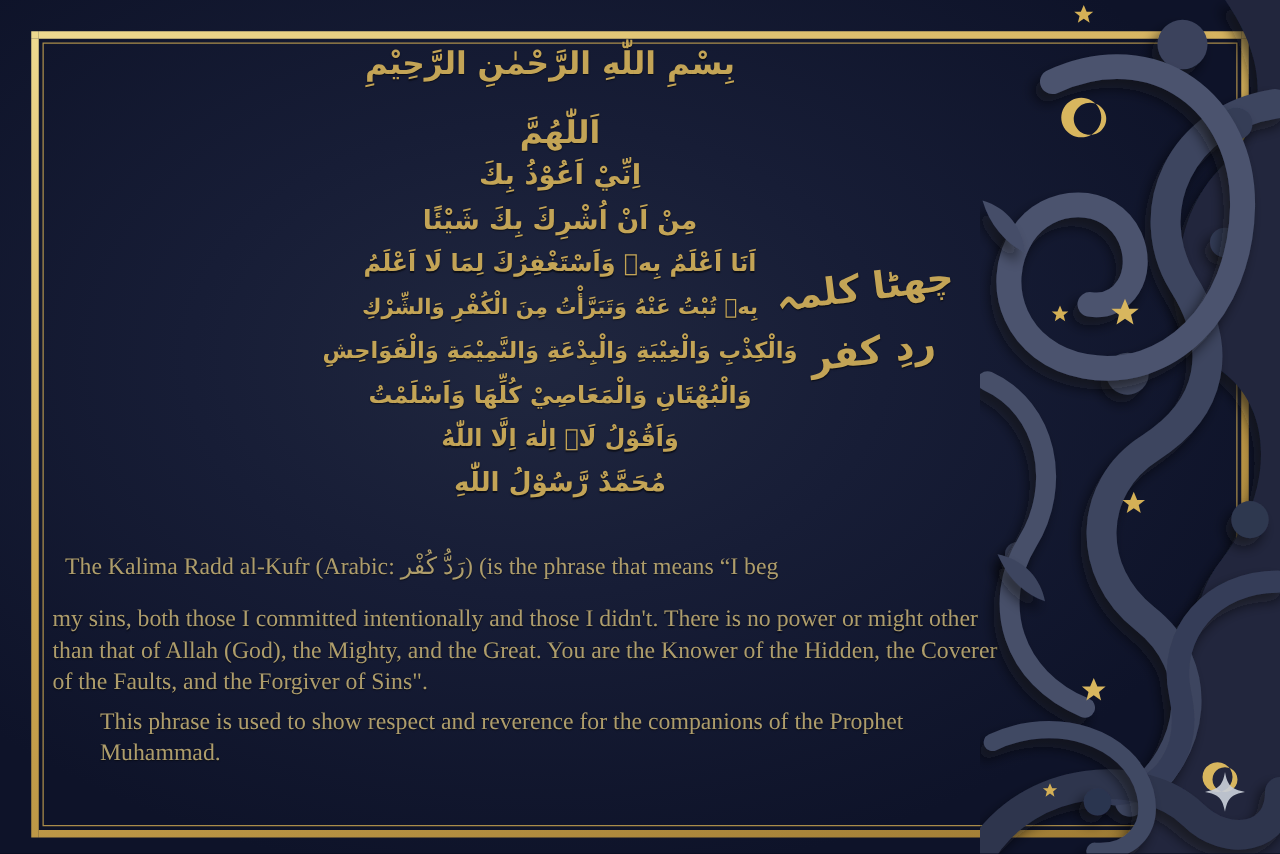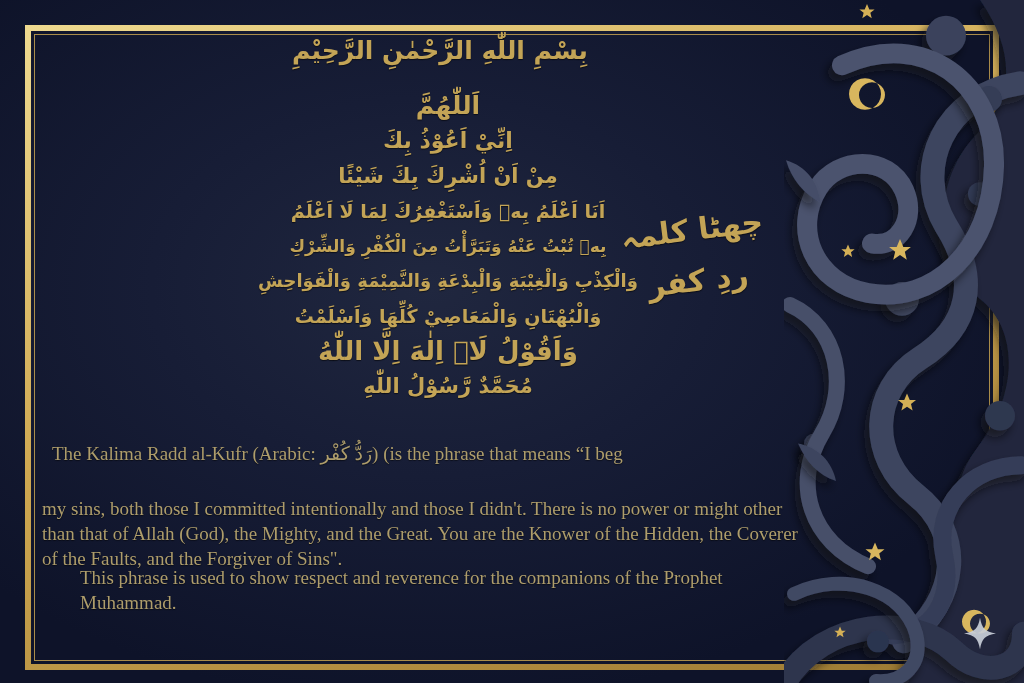--- a/index.html
+++ b/index.html
@@ -20,35 +20,35 @@
   }
   
   .goldtext{color:#c3a456;text-shadow:0 1px 1px rgba(0,0,0,.55);}
   .bismillah{
     position:absolute;top:36px;left:90px;width:700px;text-align:center;
     font-size:25px;font-weight:700;letter-spacing:1px;
   }
   .kalima{position:absolute;top:88px;left:48px;width:800px;text-align:center;}
   .kl{height:35px;display:flex;align-items:center;justify-content:center;font-weight:700;}
   .l1{font-size:25px}.l2{font-size:22px}.l3{font-size:21px}.l4{font-size:19px}
-  .l5{font-size:17px}.l6{font-size:18px}.l7{font-size:19px}.l8{font-size:26px}.l9{font-size:21px}
+  .l5{font-size:17px}.l6{font-size:18px}.l7{font-size:19px}.l8{font-size:19px}.l9{font-size:21px}
   .urdu{
     position:absolute;left:610px;top:212px;width:170px;text-align:center;
     transform:rotate(-7deg);font-weight:700;
   }
   .urdu .u1{font-size:30px;margin-bottom:16px;}
   .urdu .u2{font-size:30px;}
   
   .para{
     position:absolute;text-align:left;color:#ae9d6b;
     font-family:"Liberation Serif","DejaVu Serif",serif;
     font-size:19px;line-height:1.32;text-shadow:0 1px 1px rgba(0,0,0,.5);
   }
   .p1{top:441px;left:52px;width:736px;}
-  .p2{top:496px;left:42px;width:756px;}
+  .p2{top:483px;left:42px;width:756px;}
   .p3{top:565px;left:80px;width:656px;}
   
   .ornament{position:absolute;right:0;top:0;width:240px;height:683px;}
 </style>
 </head>
 <body>
 
 <div class="canvas">
 
   <div class="frame">

